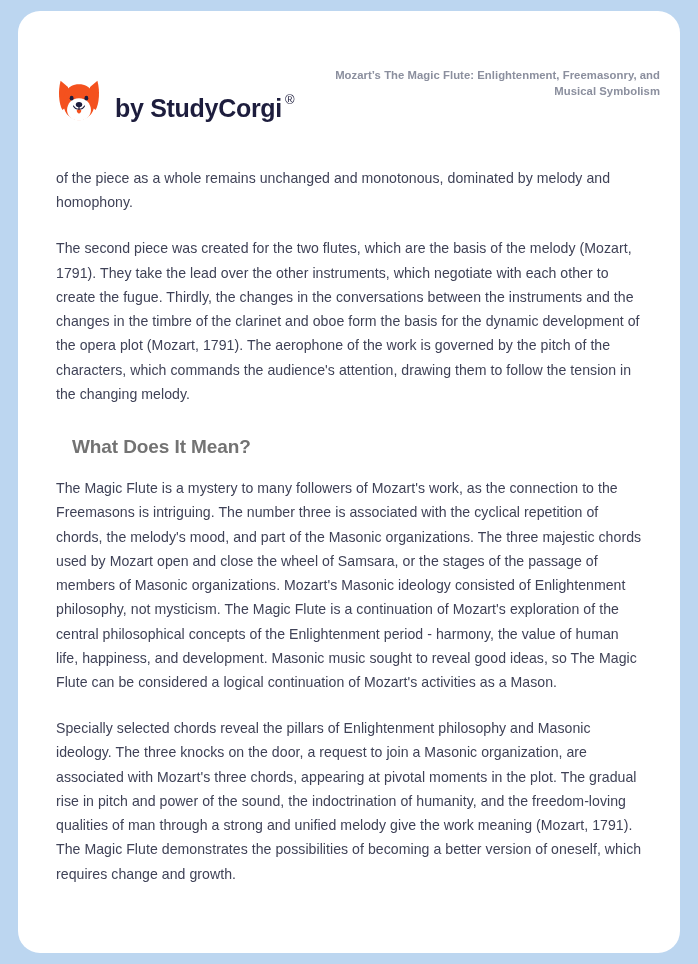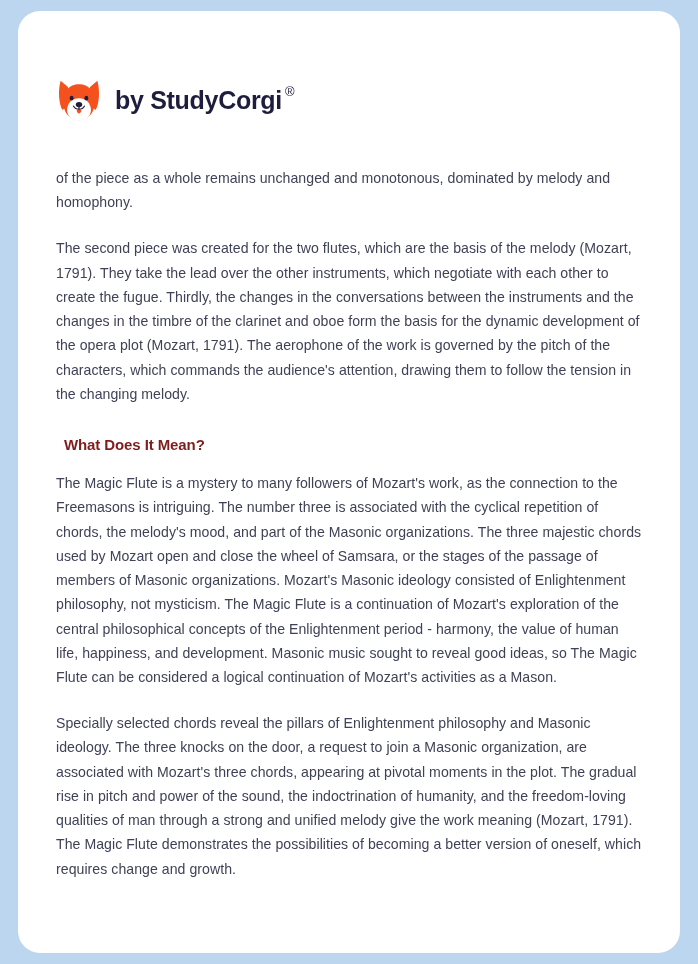--- a/index.html
+++ b/index.html
@@ -29,21 +29,21 @@
     display: flex;
     align-items: flex-start;
     justify-content: space-between;
     padding-top: 52px;
     padding-left: 38px;
     padding-right: 20px;
     box-sizing: border-box;
   }
   .brand {
     display: flex;
-    align-items: center;
+    align-items: flex-end;
     gap: 13px;
     flex: 0 0 auto;
     padding-top: 14px;
   }
   .brand-mark {
     width: 46px;
     height: 46px;
     flex: 0 0 auto;
     display: block;
   }
@@ -95,24 +95,24 @@
     font-size: 14.1px;
     line-height: 1.72;
     color: #3f4257;
     margin: 0 0 22px 0;
     letter-spacing: 0.05px;
   }
   .doc-body p.tight-last {
     margin-bottom: 8px;
   }
   .section-heading {
-    font-size: 15px;
+    font-size: 19px;
     font-weight: bold;
-    color: #7f1d1d;
-    margin: 30px 0 18px 8px;
+    color: #737373;
+    margin: 30px 0 18px 16px;
     letter-spacing: -0.1px;
   }
 </style>
 </head>
 <body>
 
 <div class="page-shell">
 
   <div class="doc-header">
 
@@ -142,20 +142,21 @@
 
         <path d="M45 71 C 45 82, 55 82, 55 71 Z" fill="#f4511e"></path>
       </svg>
       <div class="brand-text">
         <span>by StudyCorgi</span>
         <span class="brand-reg">®</span>
       </div>
     </div>
 
     <div class="header-meta">
+      <div class="doc-title">Mozart’s The Magic Flute: Enlightenment, Freemasonry, and Musical Symbolism</div>
     </div>
 
   </div>
 
   <div class="doc-body">
 
     <p>of the piece as a whole remains unchanged and monotonous, dominated by melody and homophony.</p>
 
     <p>The second piece was created for the two flutes, which are the basis of the melody (Mozart, 1791). They take the lead over the other instruments, which negotiate with each other to create the fugue. Thirdly, the changes in the conversations between the instruments and the changes in the timbre of the clarinet and oboe form the basis for the dynamic development of the opera plot (Mozart, 1791). The aerophone of the work is governed by the pitch of the characters, which commands the audience's attention, drawing them to follow the tension in the changing melody.</p>
 

